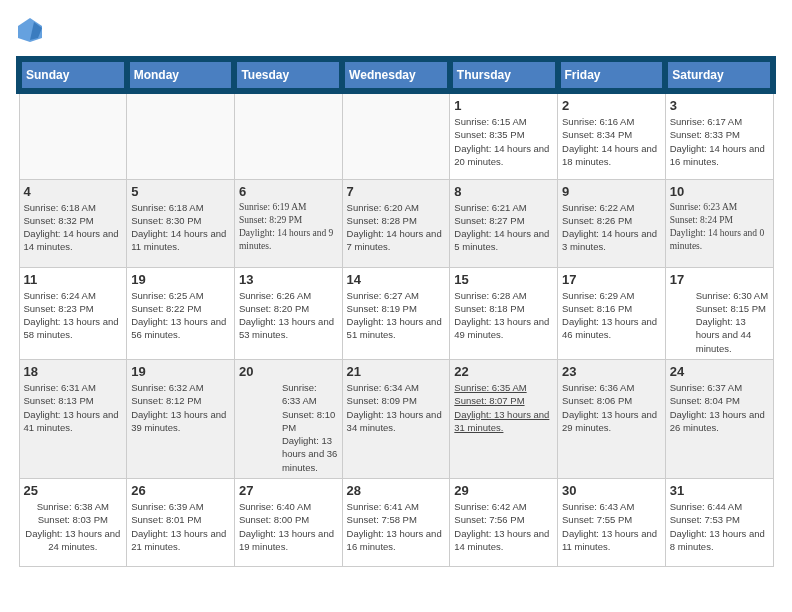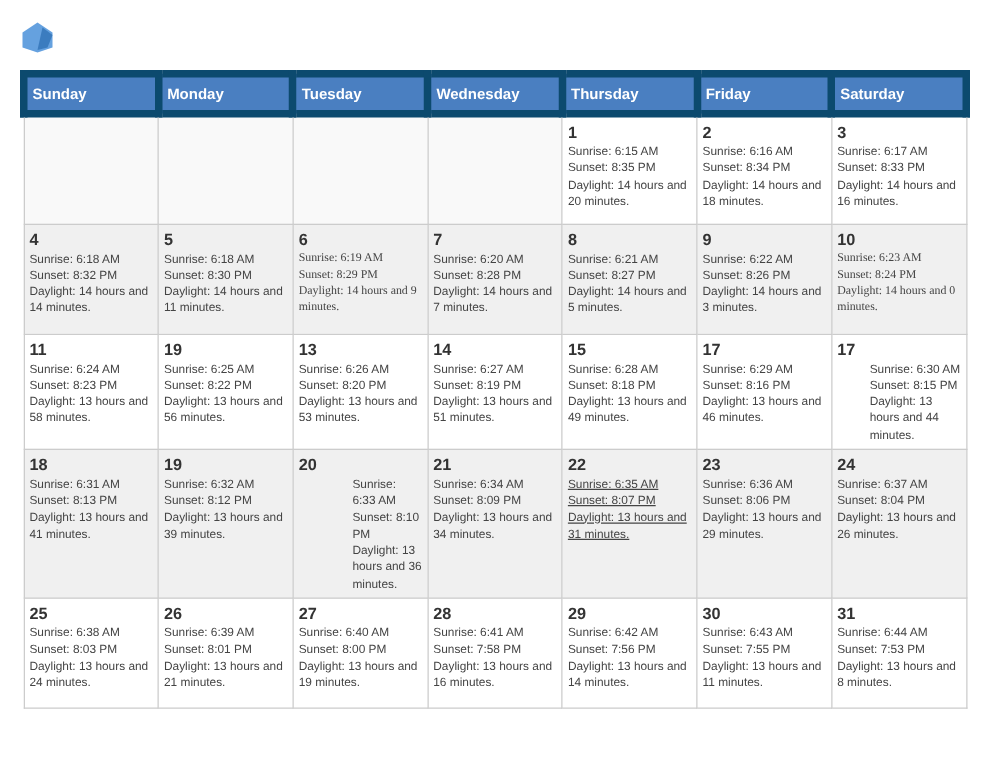--- a/index.html
+++ b/index.html
@@ -258,21 +258,21 @@
         <td class="shaded">
           <div class="day-num">24</div>
           <div class="day-info" style="white-space: pre-line;">Sunrise: 6:37 AM
 Sunset: 8:04 PM
 Daylight: 13 hours and 26 minutes.</div>
         </td>
       </tr>
       <tr>
         <td>
           <div class="day-num">25</div>
-          <div class="day-info" style="white-space: pre-line;">Sunrise: 6:38 AM
+          <div class="day-info" style="white-space: pre-line; text-align: center;">Sunrise: 6:38 AM
 Sunset: 8:03 PM
 Daylight: 13 hours and 24 minutes.</div>
         </td>
         <td>
           <div class="day-num">26</div>
           <div class="day-info" style="white-space: pre-line;">Sunrise: 6:39 AM
 Sunset: 8:01 PM
 Daylight: 13 hours and 21 minutes.</div>
         </td>
         <td>

